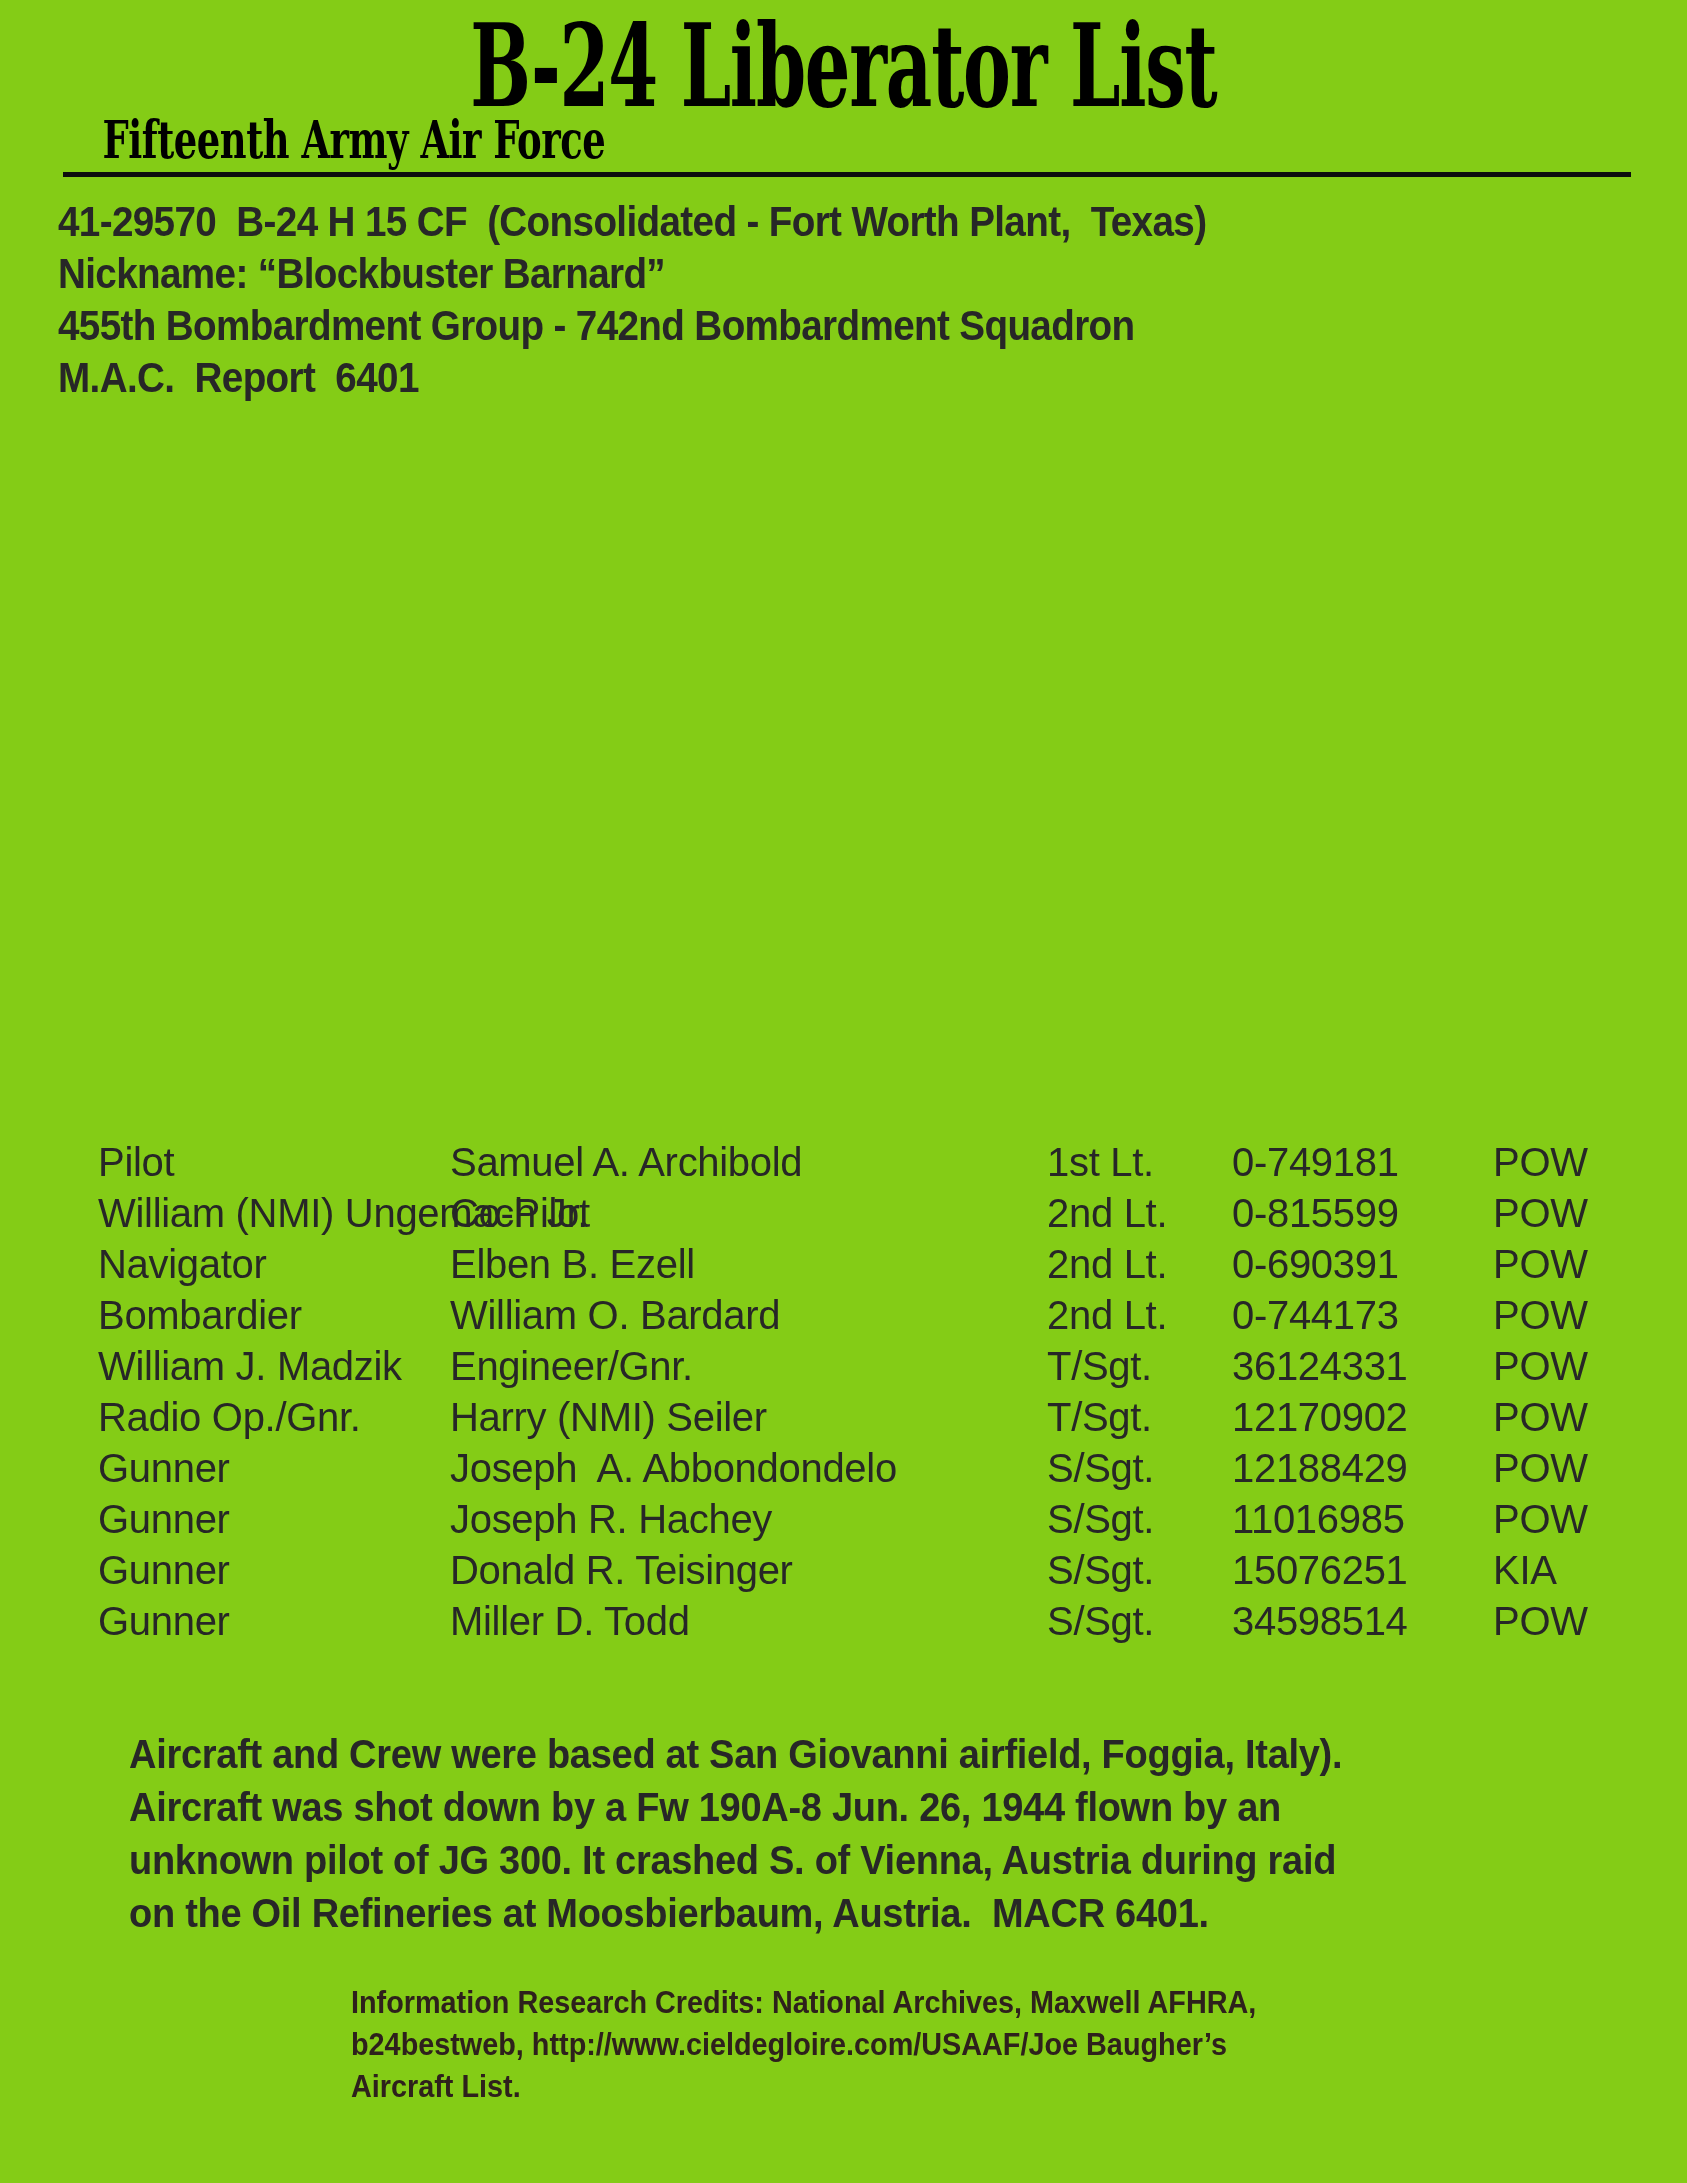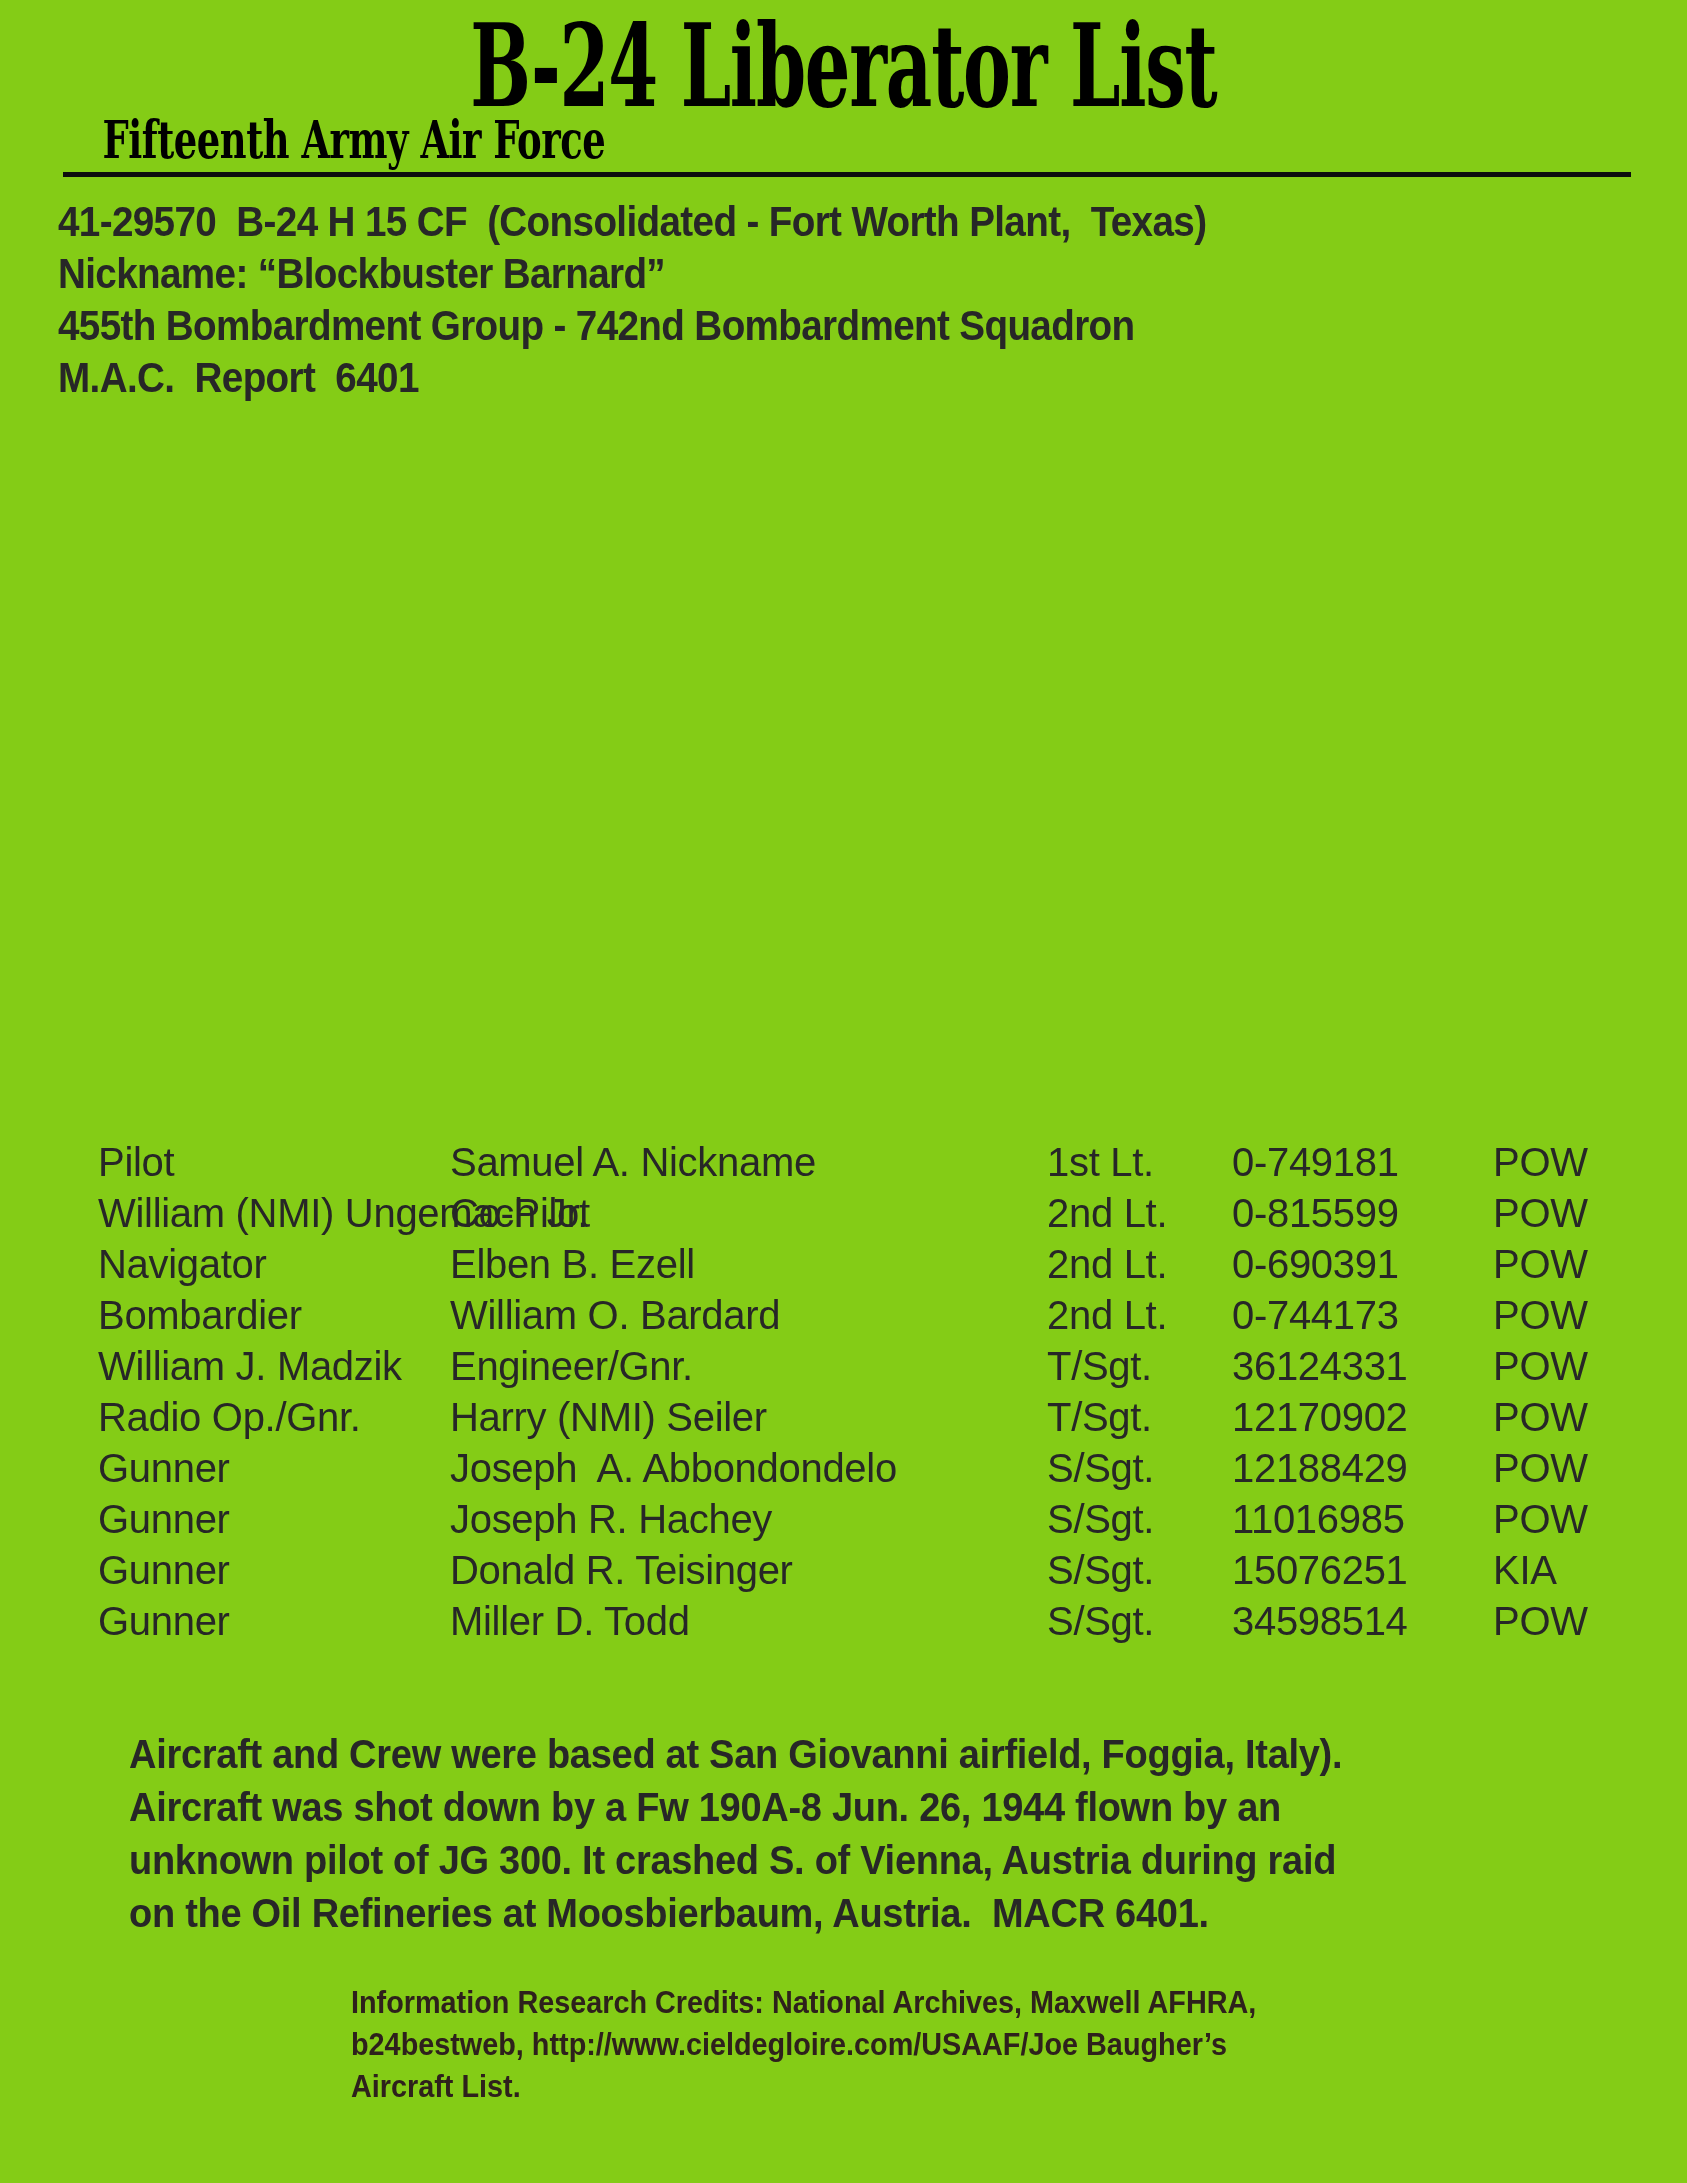--- a/index.html
+++ b/index.html
@@ -127,21 +127,21 @@
   <div class="aircraft-info">
     <div class="line">41-29570  B-24 H 15 CF  (Consolidated - Fort Worth Plant,  Texas)</div>
     <div class="line">Nickname: “Blockbuster Barnard”</div>
     <div class="line">455th Bombardment Group - 742nd Bombardment Squadron</div>
     <div class="line">M.A.C.  Report  6401</div>
   </div>
 
   <div class="crew">
     <div class="crew-row">
       <span>Pilot</span>
-      <span>Samuel A. Nickname</span>
+      <span>Samuel A. Archibold</span>
       <span>1st Lt.</span>
       <span>0-749181</span>
       <span>POW</span>
     </div>
     <div class="crew-row">
       <span>William (NMI) Ungemach Jr.</span>
       <span>Co-Pilot</span>
       <span>2nd Lt.</span>
       <span>0-815599</span>
       <span>POW</span>

